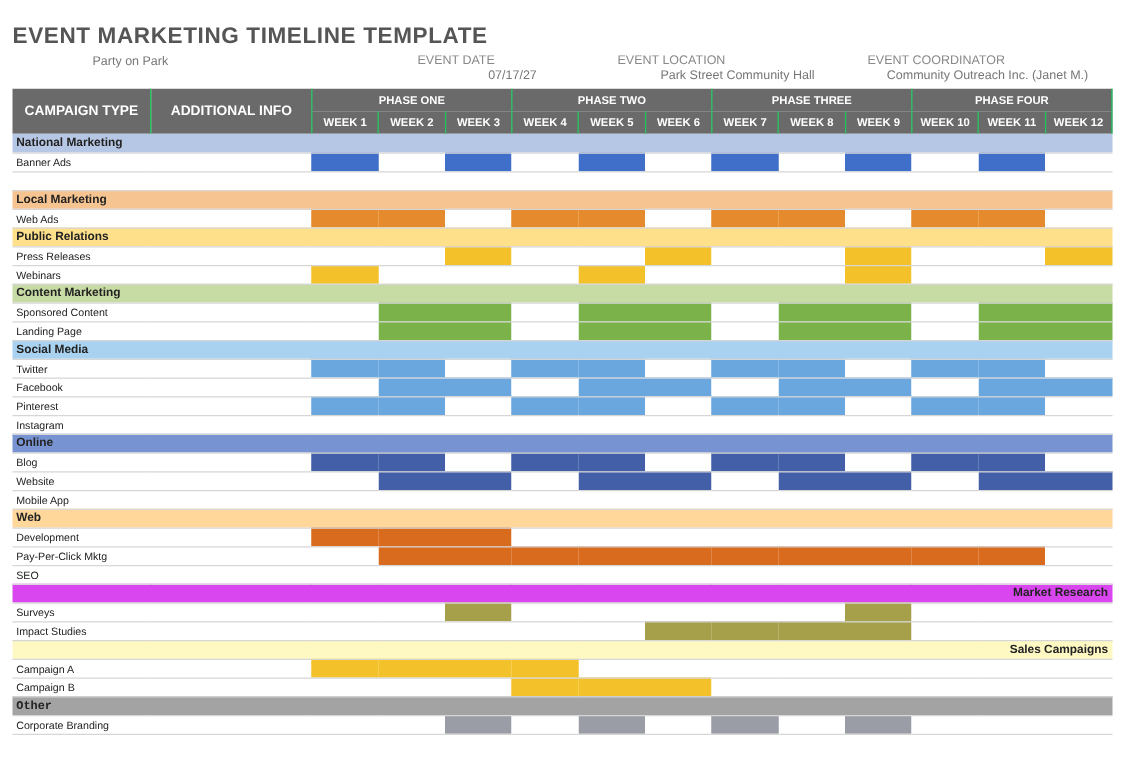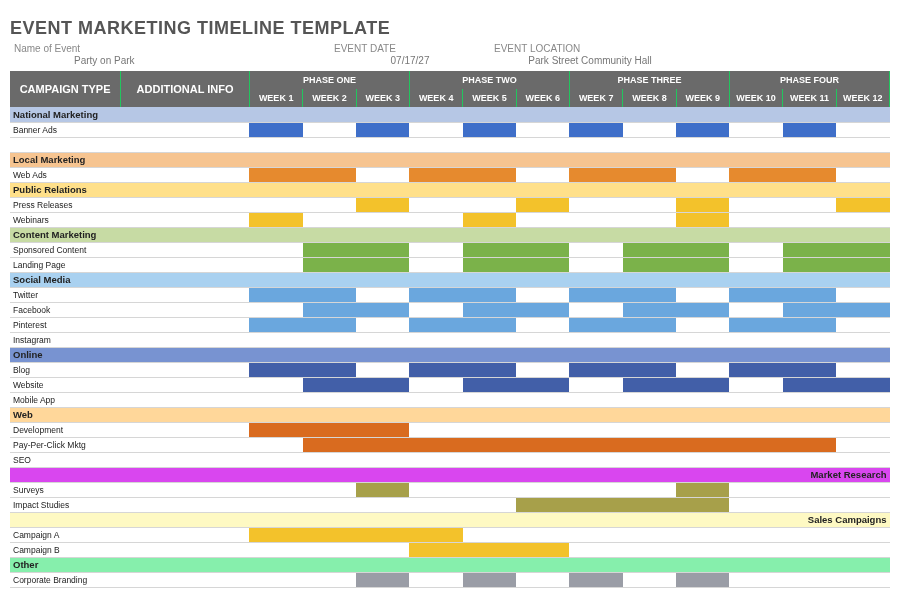--- a/index.html
+++ b/index.html
@@ -18,43 +18,46 @@
   col.ctype{width:110px;} col.ainfo{width:128px;} col.wk{width:53px;}
   tbody tr{height:15px;}
   tbody td{border-bottom:1px solid #d6d6d6;font-size:8.5px;}
   td.task{padding-left:3px;white-space:nowrap;}
   .cat td{font-weight:700;font-size:9.5px;padding:1px 3px;}
   .sub td{background:#f4f2ec;}
   
   .c-nat td{background:#b6c7e5;} .c-loc td{background:#f6c490;margin-top:26px;} .c-pub td{background:#ffe08a;}
   .c-con td{background:#c7dba4;} .c-soc td{background:#a9d1f0;} .c-onl td{background:#7893d1;}
   .c-web td{background:#ffd79a;} .c-mkr td{background:#d946ef;text-align:right;} .c-sal td{background:#fef9c3;text-align:right;}
-  .c-oth td{background:#86efac;}
+  .c-oth td{background:#a3a3a3;font-family:Liberation Mono, monospace;}
   
   .b-blu{background:#3f6fc9;} .b-org{background:#e68a2e;} .b-yel{background:#f3c22b;}
   .b-grn{background:#7bb24a;} .b-lbl{background:#6aa7de;} .b-dbl{background:#425fa8;}
   .b-dor{background:#d96b1f;} .b-oli{background:#a7a04a;} .b-gry{background:#9a9da6;}
 </style>
 </head>
 <body>
 
 <h1>EVENT MARKETING TIMELINE TEMPLATE</h1>
 
 <div class="meta">
   <div class="cell">
-      <div class="lbl">Name of Event</div>
       <div class="val">Party on Park</div>
     </div>
   <div class="cell">
       <div class="lbl">EVENT DATE</div>
       <div class="val">07/17/27</div>
     </div>
   <div class="cell">
       <div class="lbl">EVENT LOCATION</div>
       <div class="val">Park Street Community Hall</div>
+    </div>
+  <div class="cell">
+      <div class="lbl">EVENT COORDINATOR</div>
+      <div class="val">Community Outreach Inc. (Janet M.)</div>
     </div>
 </div>
 
 <table>
   <colgroup>
     <col class="ctype">
       <col class="ainfo">
     <col class="wk">
       <col class="wk">
       <col class="wk">

